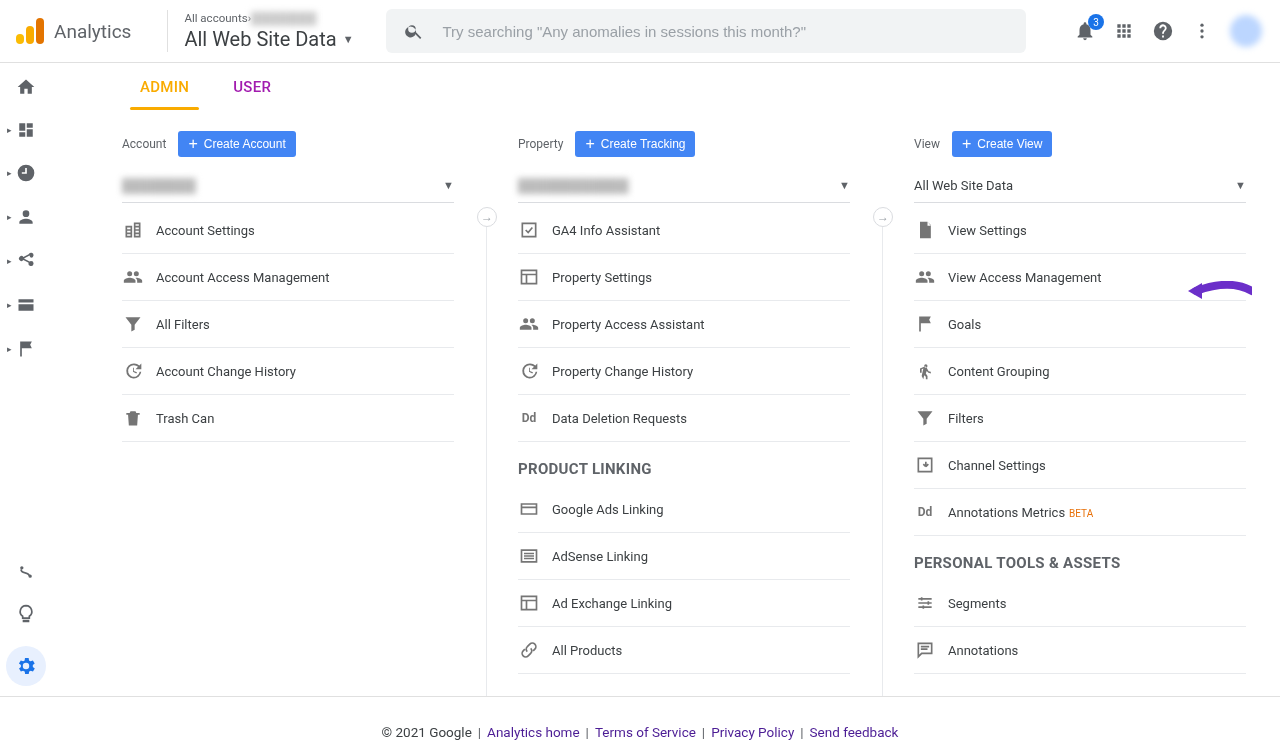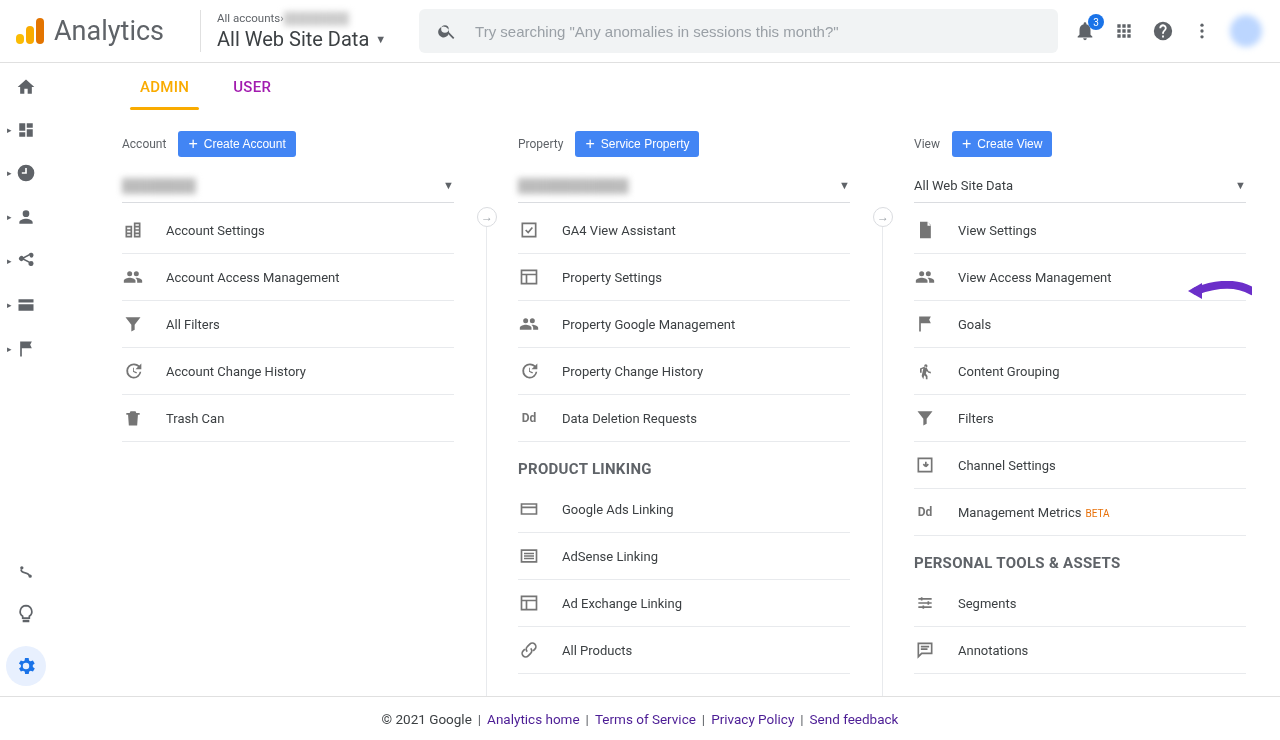--- a/index.html
+++ b/index.html
@@ -20,21 +20,21 @@
     display: flex;
     align-items: center;
     padding: 0 12px 0 12px;
   }
   .logo-block { display: flex; align-items: center; padding-left:4px; padding-right:20px;}
   .logo-bars { display:flex; align-items:flex-end; gap:2px; margin-right:10px;}
   .logo-bars span { display:block; width:8px; border-radius:4px;}
   .logo-bars .b1{height:10px;background:#fbbc04;}
   .logo-bars .b2{height:18px;background:#f9ab00;}
   .logo-bars .b3{height:26px;background:#e37400;}
-  .logo-text{font-size:27px;color:#5f6368;}
+  .logo-text{font-size:19px;color:#5f6368;}
   .divider-v{width:1px;height:42px;background:#e0e0e0;margin:0 16px;}
   .breadcrumb-block{display:flex;flex-direction:column;justify-content:center;min-width:190px;}
   .bc-line1{font-size:11.5px;color:#5f6368;display:flex;align-items:center;}
   .bc-line1 .blur{filter:blur(3px);color:#ccc;}
   .bc-line2{font-size:20px;color:#3c4043;margin-top:2px;display:flex;align-items:center;gap:6px;}
   .bc-caret{font-size:11px;color:#5f6368;}
   .searchbox{
     flex:1; background:#f1f3f4;border-radius:6px;height:44px;display:flex;
     align-items:center;padding:0 18px;gap:18px;margin:0 16px 0 12px; max-width:640px;
   }
@@ -84,34 +84,34 @@
   .selector .blur{filter:blur(3px);color:#bbb;}
   .selector .caret{color:#5f6368;font-size:11px;}
   .link-arrow{
     position:absolute;right:-11px;top:76px;width:20px;height:20px;border:1px solid #dadce0;
     border-radius:50%;background:#fff;display:flex;align-items:center;justify-content:center;
     font-size:12px;color:#9aa0a6;
   }
   .link-line{position:absolute;right:-1px;top:96px;bottom:-40px;width:1px;background:#e8eaed;}
   
   .row{
-    display:flex;align-items:center;gap:22px;height:47px;
+    display:flex;align-items:center;gap:12px;height:47px;
     border-bottom:1px solid #e8eaed;font-size:13px;color:#3c4043;cursor:pointer;
   }
   .row .ricon{width:22px;display:flex;justify-content:center;fill:#757575;color:#757575;}
   .section-label{font-size:15px;font-weight:700;color:#5f6368;letter-spacing:0.3px;margin:18px 0 8px 0;}
   .beta{color:#e8710a;font-size:10px;margin-left:4px;}
   .row.highlight{background:#fff;}
   .pointer-arrow{
     position:absolute;top:74px;right:-6px;width:64px;height:20px;pointer-events:none;
   }
   
   .footer{
     position:absolute;left:0;right:0;bottom:0;height:44px;border-top:1px solid #e0e0e0;
-    display:flex;align-items:center;justify-content:center;font-size:13.5px;color:#3c4043;gap:6px;
+    display:flex;align-items:flex-end;justify-content:center;font-size:13.5px;color:#3c4043;gap:6px;
     background:#fff;
   }
   .footer a{color:#4c1d95;text-decoration:none;}
   .footer .sep{color:#5f6368;}
   .collapse{position:absolute;left:14px;bottom:10px;fill:#5f6368;}
   svg{display:block;}
 </style>
 </head>
 <body>
 
@@ -300,53 +300,53 @@
           </span>
         <span>Trash Can</span>
       </div>
     </div>
 
     <div class="col property">
       <div class="col-head">
         <span class="lbl">Property</span>
         <button class="btn">
           <span class="plus">+</span>
-          <span>Service Property</span>
+          <span>Create Tracking</span>
         </button>
       </div>
       <div class="selector">
         <span class="blur">████████████</span>
         <span class="caret">▼</span>
       </div>
       <div class="link-line"></div>
       <div class="link-arrow">→</div>
 
       <div class="row">
         <span class="ricon">
             <svg width="20" height="20" viewBox="0 0 24 24">
               <path fill="none" stroke="#757575" stroke-width="2" d="M4 4h16v16H4z M8 12l3 3 5-6"></path>
             </svg>
           </span>
-        <span>GA4 View Assistant</span>
+        <span>GA4 Info Assistant</span>
       </div>
       <div class="row">
         <span class="ricon">
             <svg width="20" height="20" viewBox="0 0 24 24">
               <path fill="none" stroke="#757575" stroke-width="2" d="M3 4h18v16H3zm0 5h18M9 9v11"></path>
             </svg>
           </span>
         <span>Property Settings</span>
       </div>
       <div class="row">
         <span class="ricon">
             <svg width="20" height="20" viewBox="0 0 24 24">
               <path d="M16 11a3 3 0 1 0-3-3 3 3 0 0 0 3 3zM8 11a3 3 0 1 0-3-3 3 3 0 0 0 3 3zm0 2c-2.3 0-7 1.2-7 3.5V19h14v-2.5C15 14.2 10.3 13 8 13zm8 0c-.3 0-.6 0-1 .1 1.2.9 2 2 2 3.4V19h6v-2.5c0-2.3-4.7-3.5-7-3.5z"></path>
             </svg>
           </span>
-        <span>Property Google Management</span>
+        <span>Property Access Assistant</span>
       </div>
       <div class="row">
         <span class="ricon">
             <svg width="20" height="20" viewBox="0 0 24 24">
               <path d="M13 3a9 9 0 1 0 8.9 10H20a7 7 0 1 1-2-6l-3 3h7V3l-2.4 2.4A9 9 0 0 0 13 3zm-1 5v5l4 2 .8-1.4L13 12V8z"></path>
             </svg>
           </span>
         <span>Property Change History</span>
       </div>
       <div class="row">
@@ -450,21 +450,21 @@
       <div class="row">
         <span class="ricon">
             <svg width="20" height="20" viewBox="0 0 24 24">
               <path fill="none" stroke="#757575" stroke-width="2" d="M4 4h16v16H4zm9 4v6m0 0-3-3m3 3 3-3"></path>
             </svg>
           </span>
         <span>Channel Settings</span>
       </div>
       <div class="row">
         <span class="ricon" style="font-weight:700;font-size:12px;">Dd</span>
-        <span><span>Management Metrics</span><span class="beta">BETA</span></span>
+        <span><span>Annotations Metrics</span><span class="beta">BETA</span></span>
       </div>
 
       <div class="section-label">PERSONAL TOOLS &amp; ASSETS</div>
 
       <div class="row">
         <span class="ricon">
             <svg width="20" height="20" viewBox="0 0 24 24">
               <path fill="none" stroke="#757575" stroke-width="2" d="M4 7h16M4 12h16M4 17h16M8 5v4m8 1v4M10 15v4"></path>
             </svg>
           </span>

